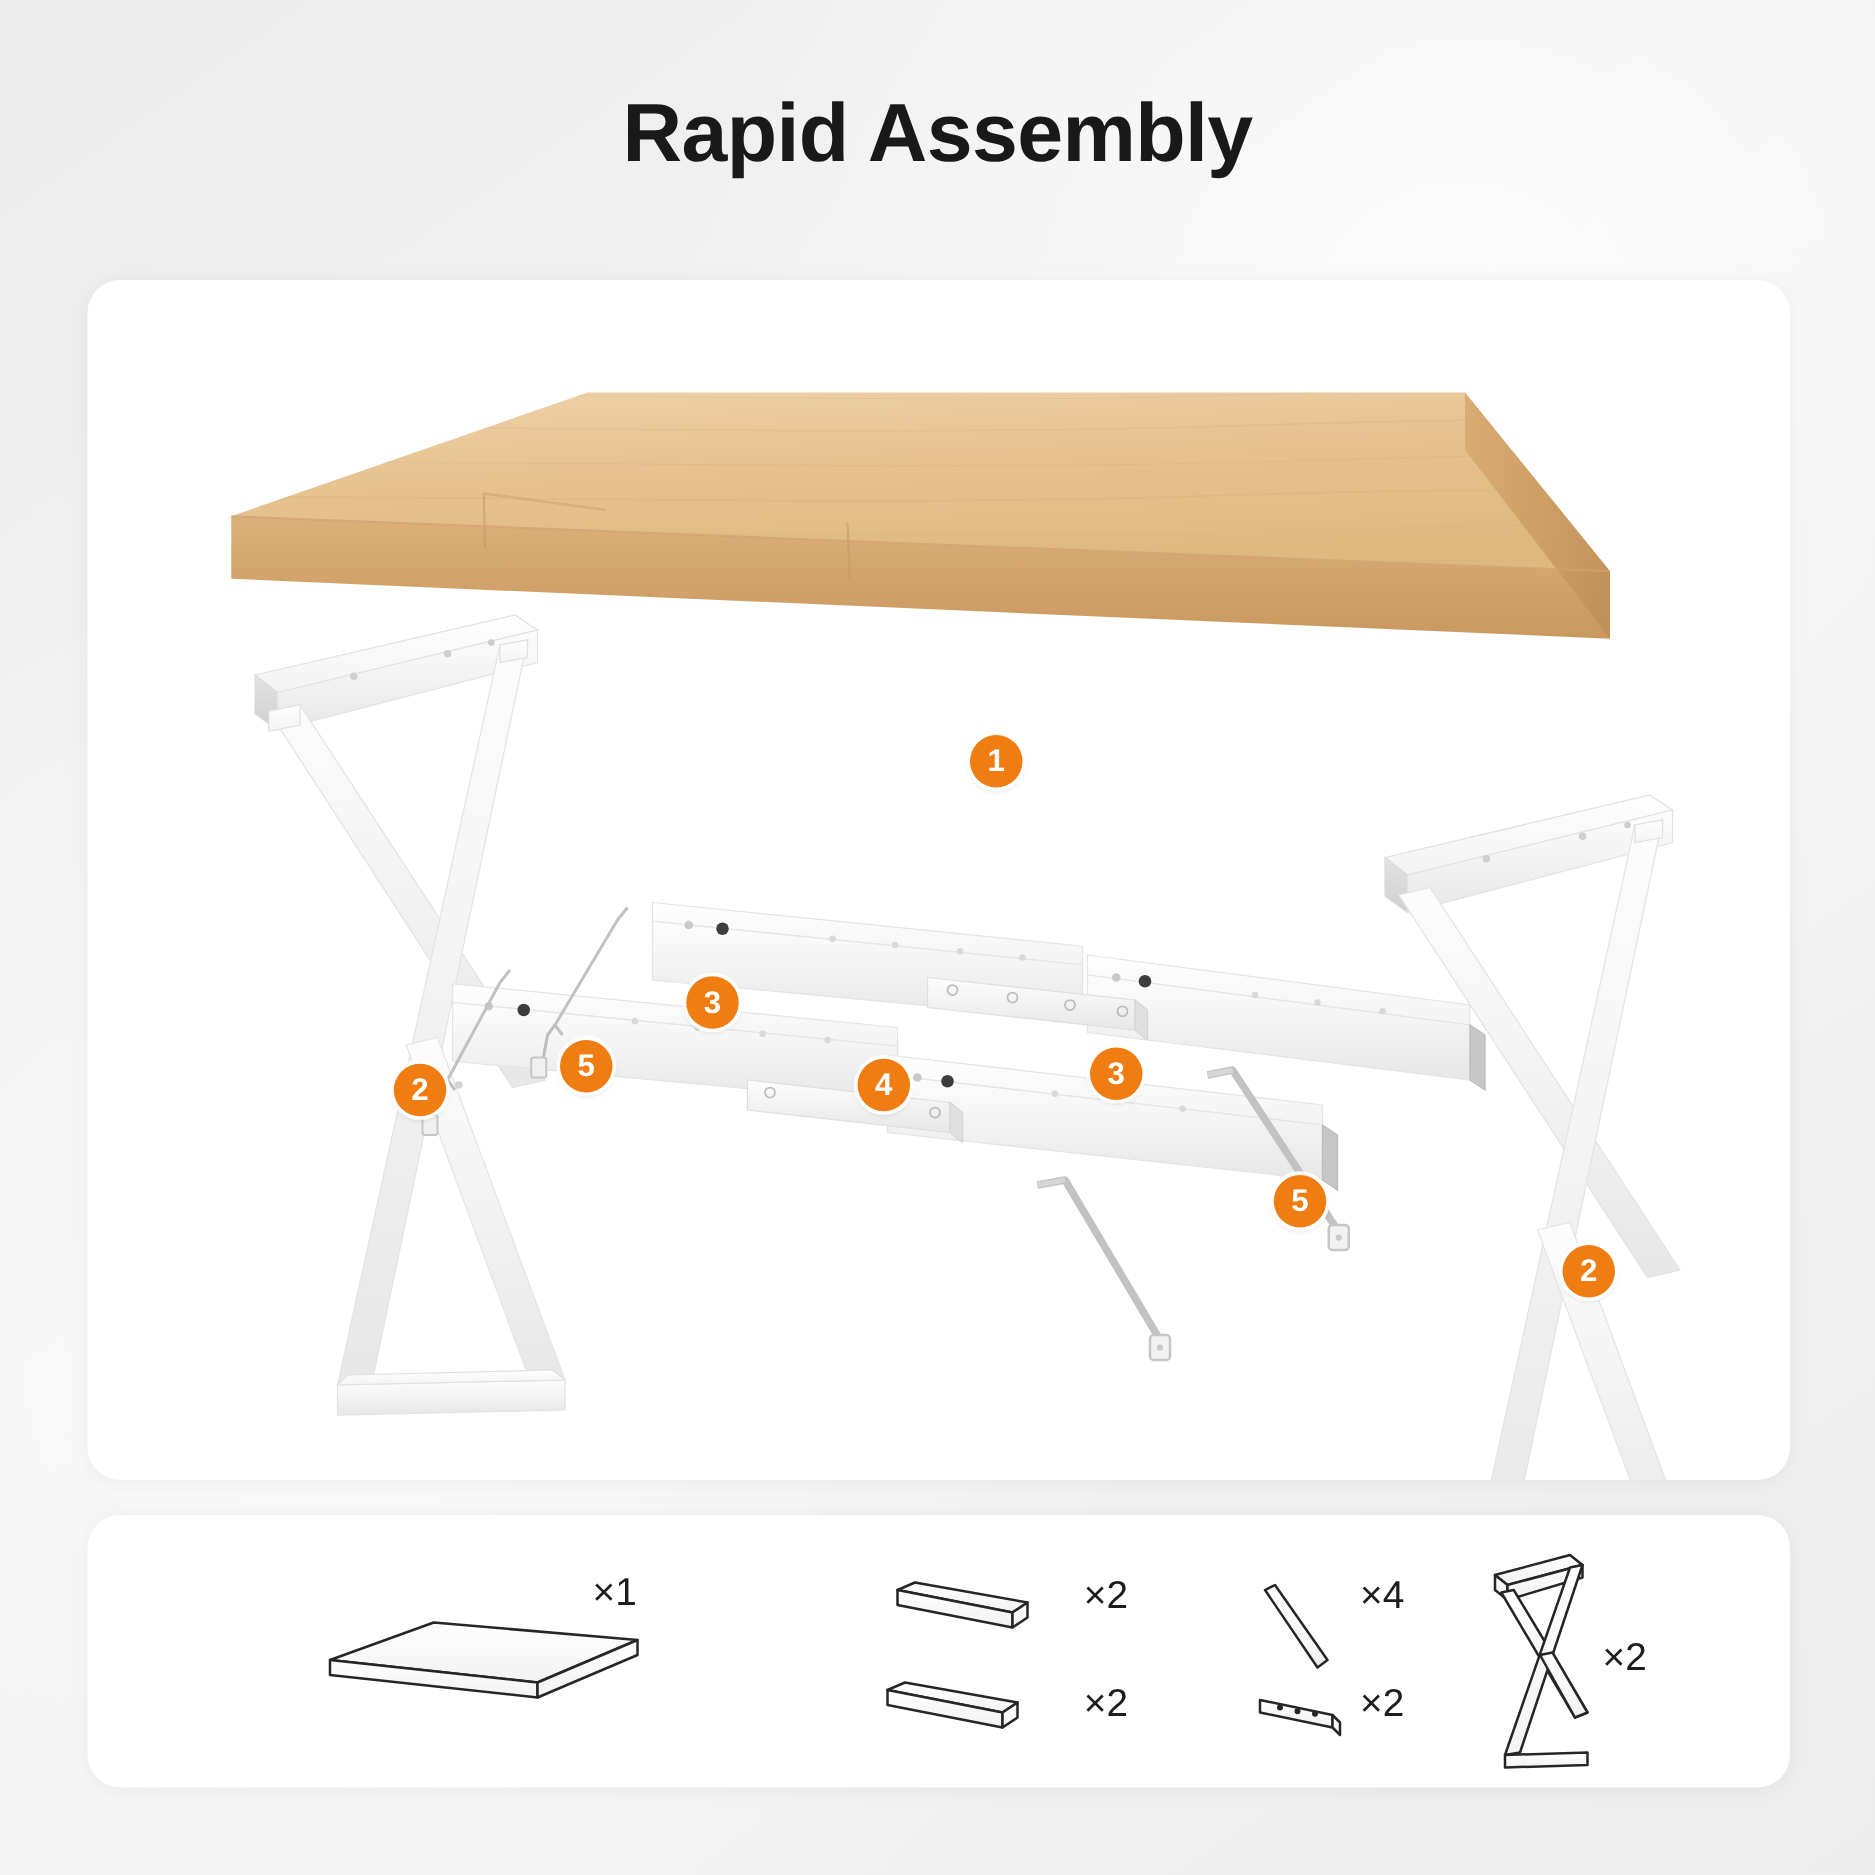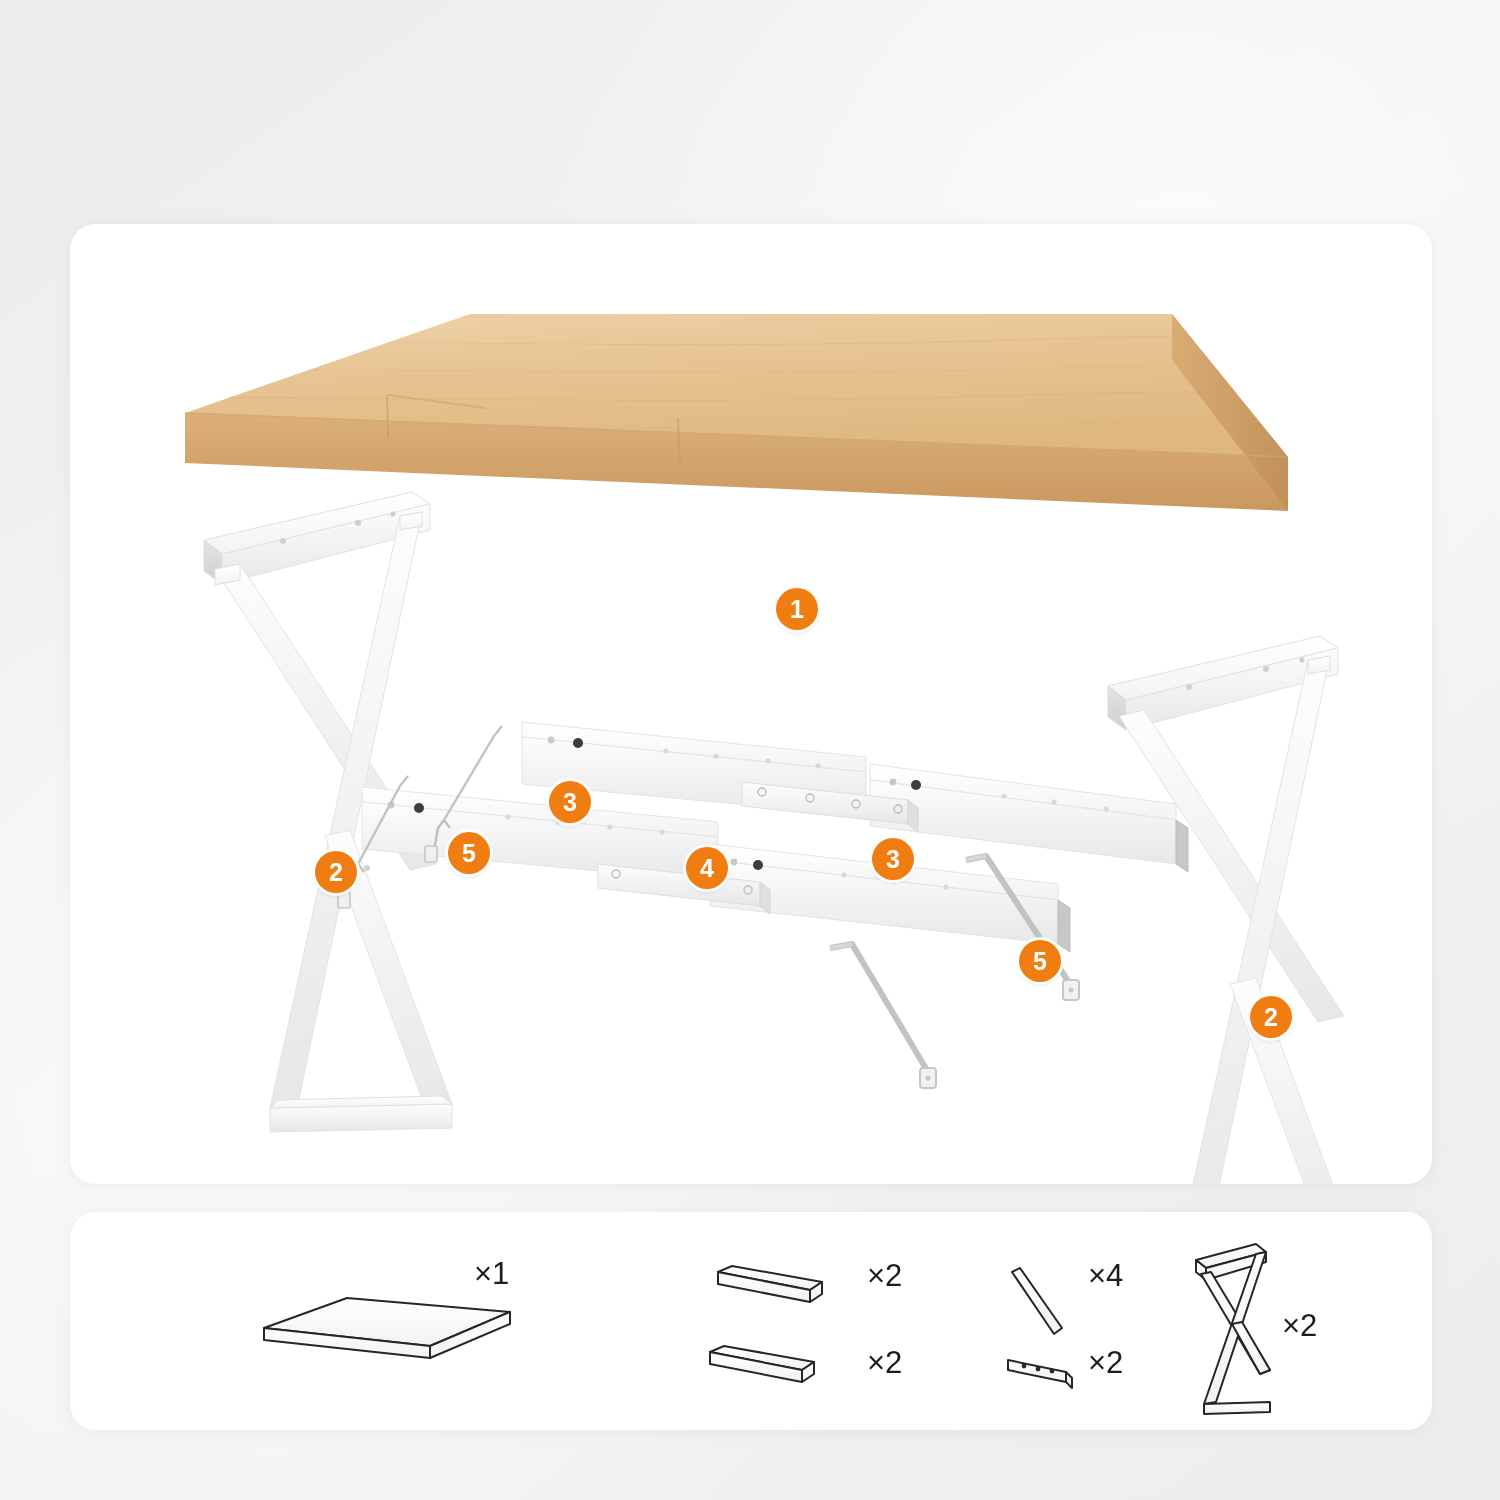--- a/index.html
+++ b/index.html
@@ -47,20 +47,21 @@
   .qty{
     position:absolute;font-size:31px;color:#1d1d1d;
     font-family:"Liberation Sans", sans-serif;white-space:nowrap;
   }
 </style>
 </head>
 <body>
 
 <div class="page">
 
+  <div class="title">Rapid Assembly</div>
 
   <div class="card" id="diagram-card">
     <div class="stage">
 
       <svg width="1362" height="960" viewBox="0 0 1362 960" xmlns="http://www.w3.org/2000/svg">
         <defs>
           <linearGradient id="woodFace" x1="0" y1="0" x2="0.35" y2="1">
             <stop offset="0%" stop-color="#eed3a8"></stop>
             <stop offset="42%" stop-color="#e7c493"></stop>
             <stop offset="100%" stop-color="#dfb880"></stop>

